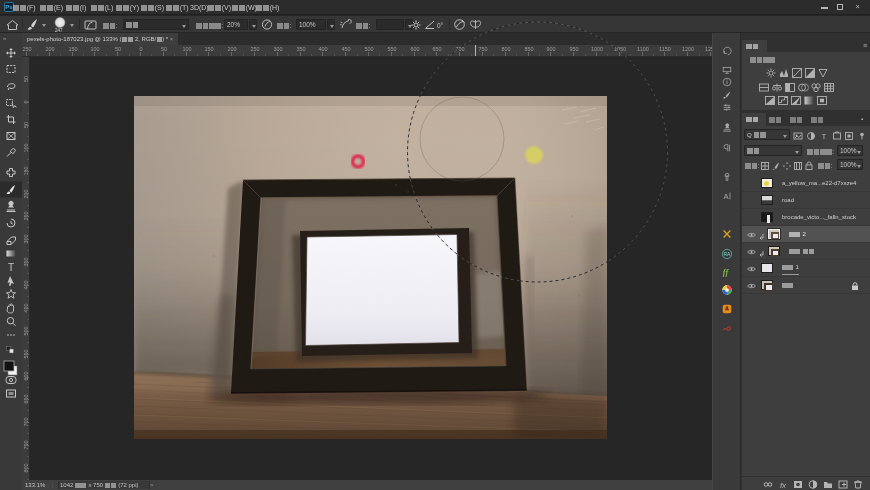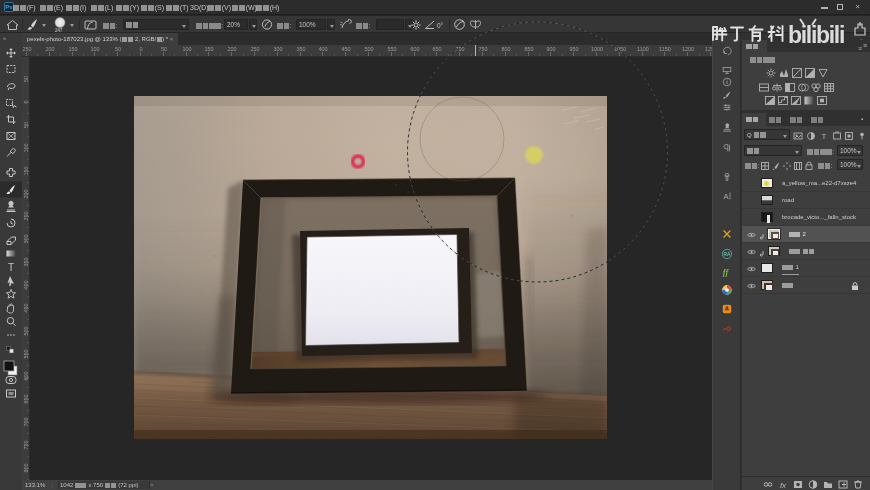--- a/index.html
+++ b/index.html
@@ -862,35 +862,13 @@
     <span style="position:absolute;left:3px">133.1%</span>
     <span style="position:absolute;left:30px;color:#555">|</span>
     <span style="position:absolute;left:36px;top:1px;width:92px;height:8px;background:#393939;border-left:1px solid #2e2e2e;border-right:1px solid #2e2e2e"></span>
       <span style="position:absolute;left:38px">1042 <span class="cj"></span><span class="cj"></span> x 750 <span class="cj"></span><span class="cj"></span> (72 ppi)</span>
     <span style="position:absolute;left:128px;color:#9a9a9a">&gt;</span>
   </div>
   <svg class="abs" width="870" height="490" style="left:0;top:0;pointer-events:none;z-index:50">
     <circle cx="537.5" cy="152" r="130" fill="none" stroke="#9a9a9a" stroke-width=".9" stroke-dasharray="3 3" opacity=".38"></circle>
     <circle cx="537.5" cy="152" r="130" fill="none" stroke="#222226" stroke-width="1" stroke-dasharray="3 3" stroke-dashoffset="3" opacity=".95"></circle>
   </svg>
-  <div class="abs" id="wm"><svg width="170" height="38" viewBox="0 0 170 38">
-        <g transform="translate(18,19)" stroke="#e2e2e2" stroke-width="1.9" fill="none" stroke-linecap="round">
-          <path d="M-5,-6 h4 v12 l-1,0 M-5,-6 v13 M-5,-2.2 h4 M-5,1.5 h4"></path>
-          <path d="M2.5,-5 l-1.5,3 M6.5,-5 l1,2.5 M0.5,-2 h7.5 M0,1.5 h8.5 M4.2,-4 V7.5"></path>
-        </g>
-        <g transform="translate(37,19)" stroke="#e2e2e2" stroke-width="1.9" fill="none" stroke-linecap="round">
-          <path d="M-6,-5.5 h12 M0,-5.5 V6 c0,1.5 -1,1.8 -2.5,1.5"></path>
-        </g>
-        <g transform="translate(56,19)" stroke="#e2e2e2" stroke-width="1.9" fill="none" stroke-linecap="round">
-          <path d="M-6.5,-3.5 h13 M-1,-7 L-3.5,-3.5 V8 M-3.5,-0.5 h7.5 V6.5 c0,1.2 -.8,1.5 -2,1.3 M-3.5,3 h7.5"></path>
-        </g>
-        <g transform="translate(75,19)" stroke="#e2e2e2" stroke-width="1.9" fill="none" stroke-linecap="round">
-          <path d="M-4,-6.5 l1.5,2 M-1.5,-6.5 l-1.5,2 M-6.5,-1 h6 M-3.5,-6.5 V8 M-3.5,1 l-2.5,3 M3,-6 l2,1.5 M2,-2.5 l2,1.5 M7.5,-7 V8 M1,2 h6.5"></path>
-        </g>
-        <text x="88" y="29" font-family="Liberation Sans" font-weight="bold" font-size="23" fill="#dcdcdc" letter-spacing="-1.3">bilibili</text>
-        <path d="M104,11 l-4,-6 M112,11 l4,-6" stroke="#dcdcdc" stroke-width="1.8" fill="none"></path>
-        <g transform="translate(155,10)">
-          <path d="M0,4 h3 v-4 h4 v4 h3 v7 h-10 Z M5,-2 v4" stroke="#c9c9c9" stroke-width="1.2" fill="none"></path>
-        </g>
-        <text x="160" y="26" font-size="6" fill="#aaa">..</text>
-        <text x="158" y="37" font-size="7" fill="#aaa">≡</text>
-      </svg></div>
 </div>
 
 </body></html>

